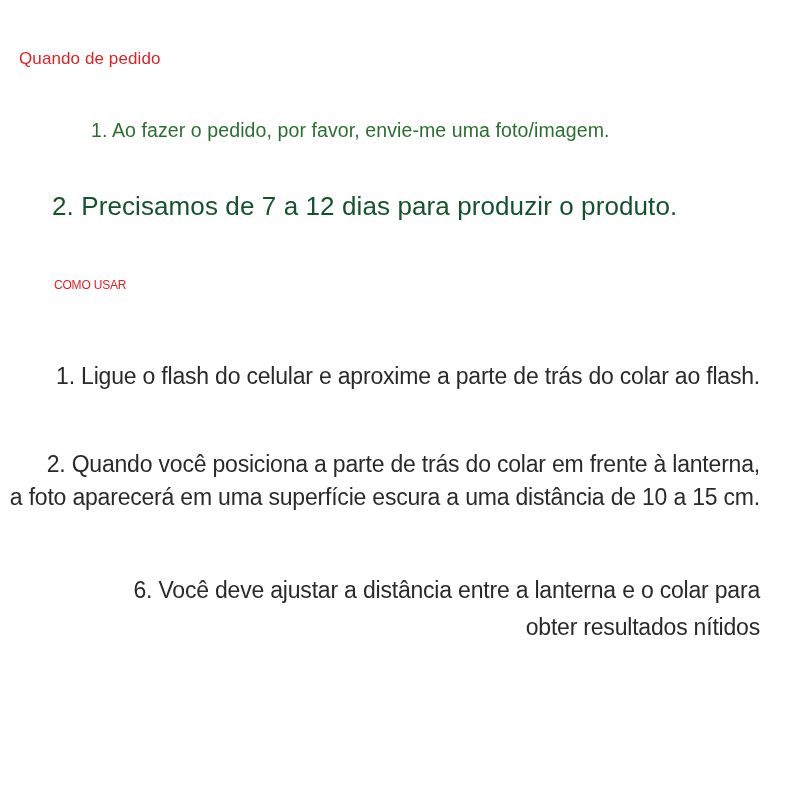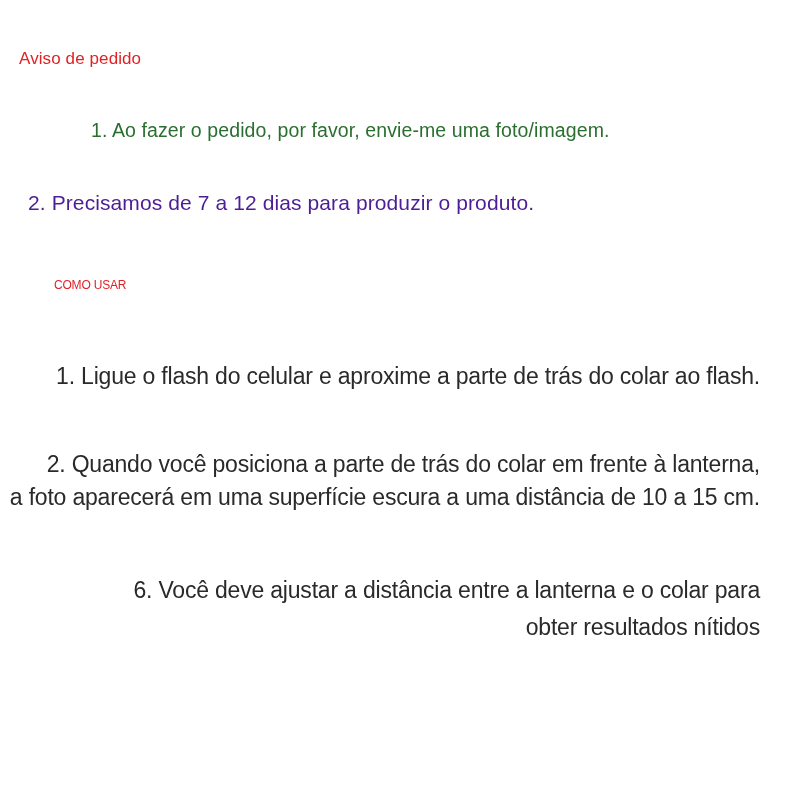--- a/index.html
+++ b/index.html
@@ -25,23 +25,23 @@
     #usage-title  { left: 54px; top: 278px; font-size: 12px; letter-spacing: -0.2px; }
 
     .green-1 {
       color: #2b6f30;
       font-size: 19.5px;
       left: 91px;
       top: 119px;
       letter-spacing: 0.1px;
     }
     .green-2 {
-      color: #4c1d95;
-      font-size: 21px;
-      left: 28px;
+      color: #14532d;
+      font-size: 26px;
+      left: 52px;
       top: 191px;
       letter-spacing: 0.1px;
     }
 
     .usage-line {
       color: #2a2a2a;
       font-size: 23px;
       right: 40px;
       text-align: right;
       letter-spacing: -0.2px;
@@ -49,21 +49,21 @@
     #usage-1   { top: 363px; }
     #usage-2a  { top: 451px; }
     #usage-2b  { top: 484px; text-align: right; }
     #usage-3a  { top: 577px; }
     #usage-3b  { top: 614px; }
   </style>
 </head>
 <body>
 
 <div>
-  <div id="notice-title" class="abs heading-red">Aviso de pedido</div>
+  <div id="notice-title" class="abs heading-red">Quando de pedido</div>
 
   <div class="abs green-1">1. Ao fazer o pedido, por favor, envie-me uma foto/imagem.</div>
 
   <div class="abs green-2">2. Precisamos de 7 a 12 dias para produzir o produto.</div>
 </div>
 
 <div>
   <div id="usage-title" class="abs heading-red">COMO USAR</div>
 
   <div id="usage-1" class="abs usage-line">1. Ligue o flash do celular e aproxime a parte de trás do colar ao flash.</div>

